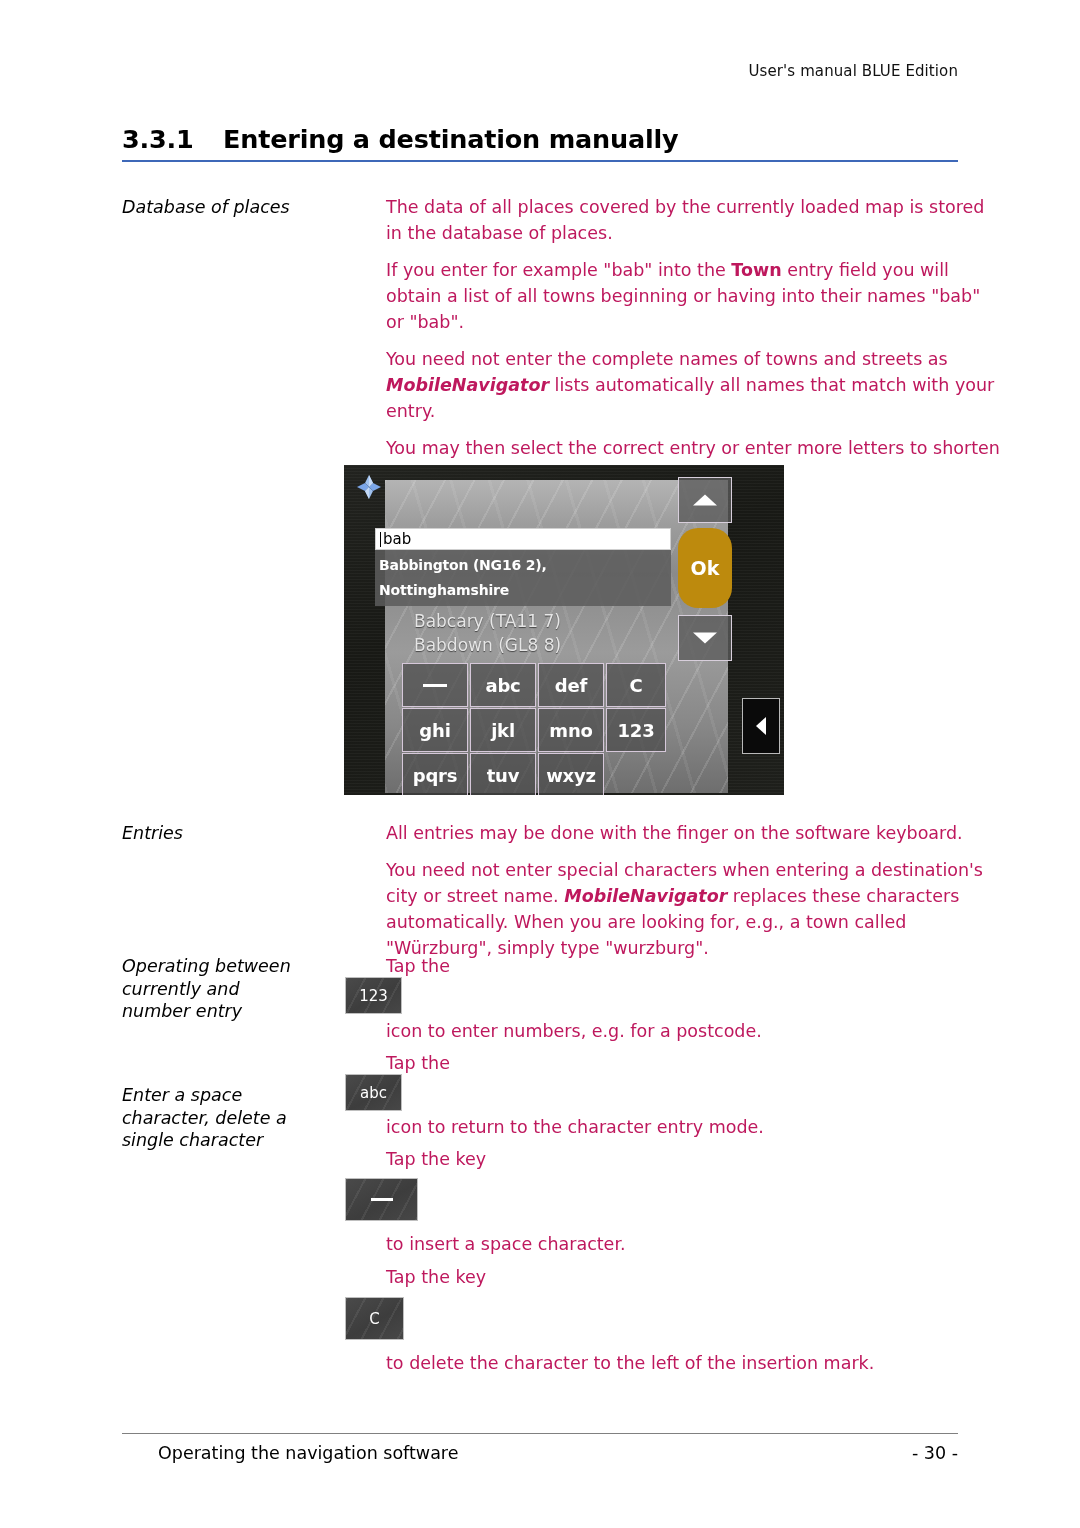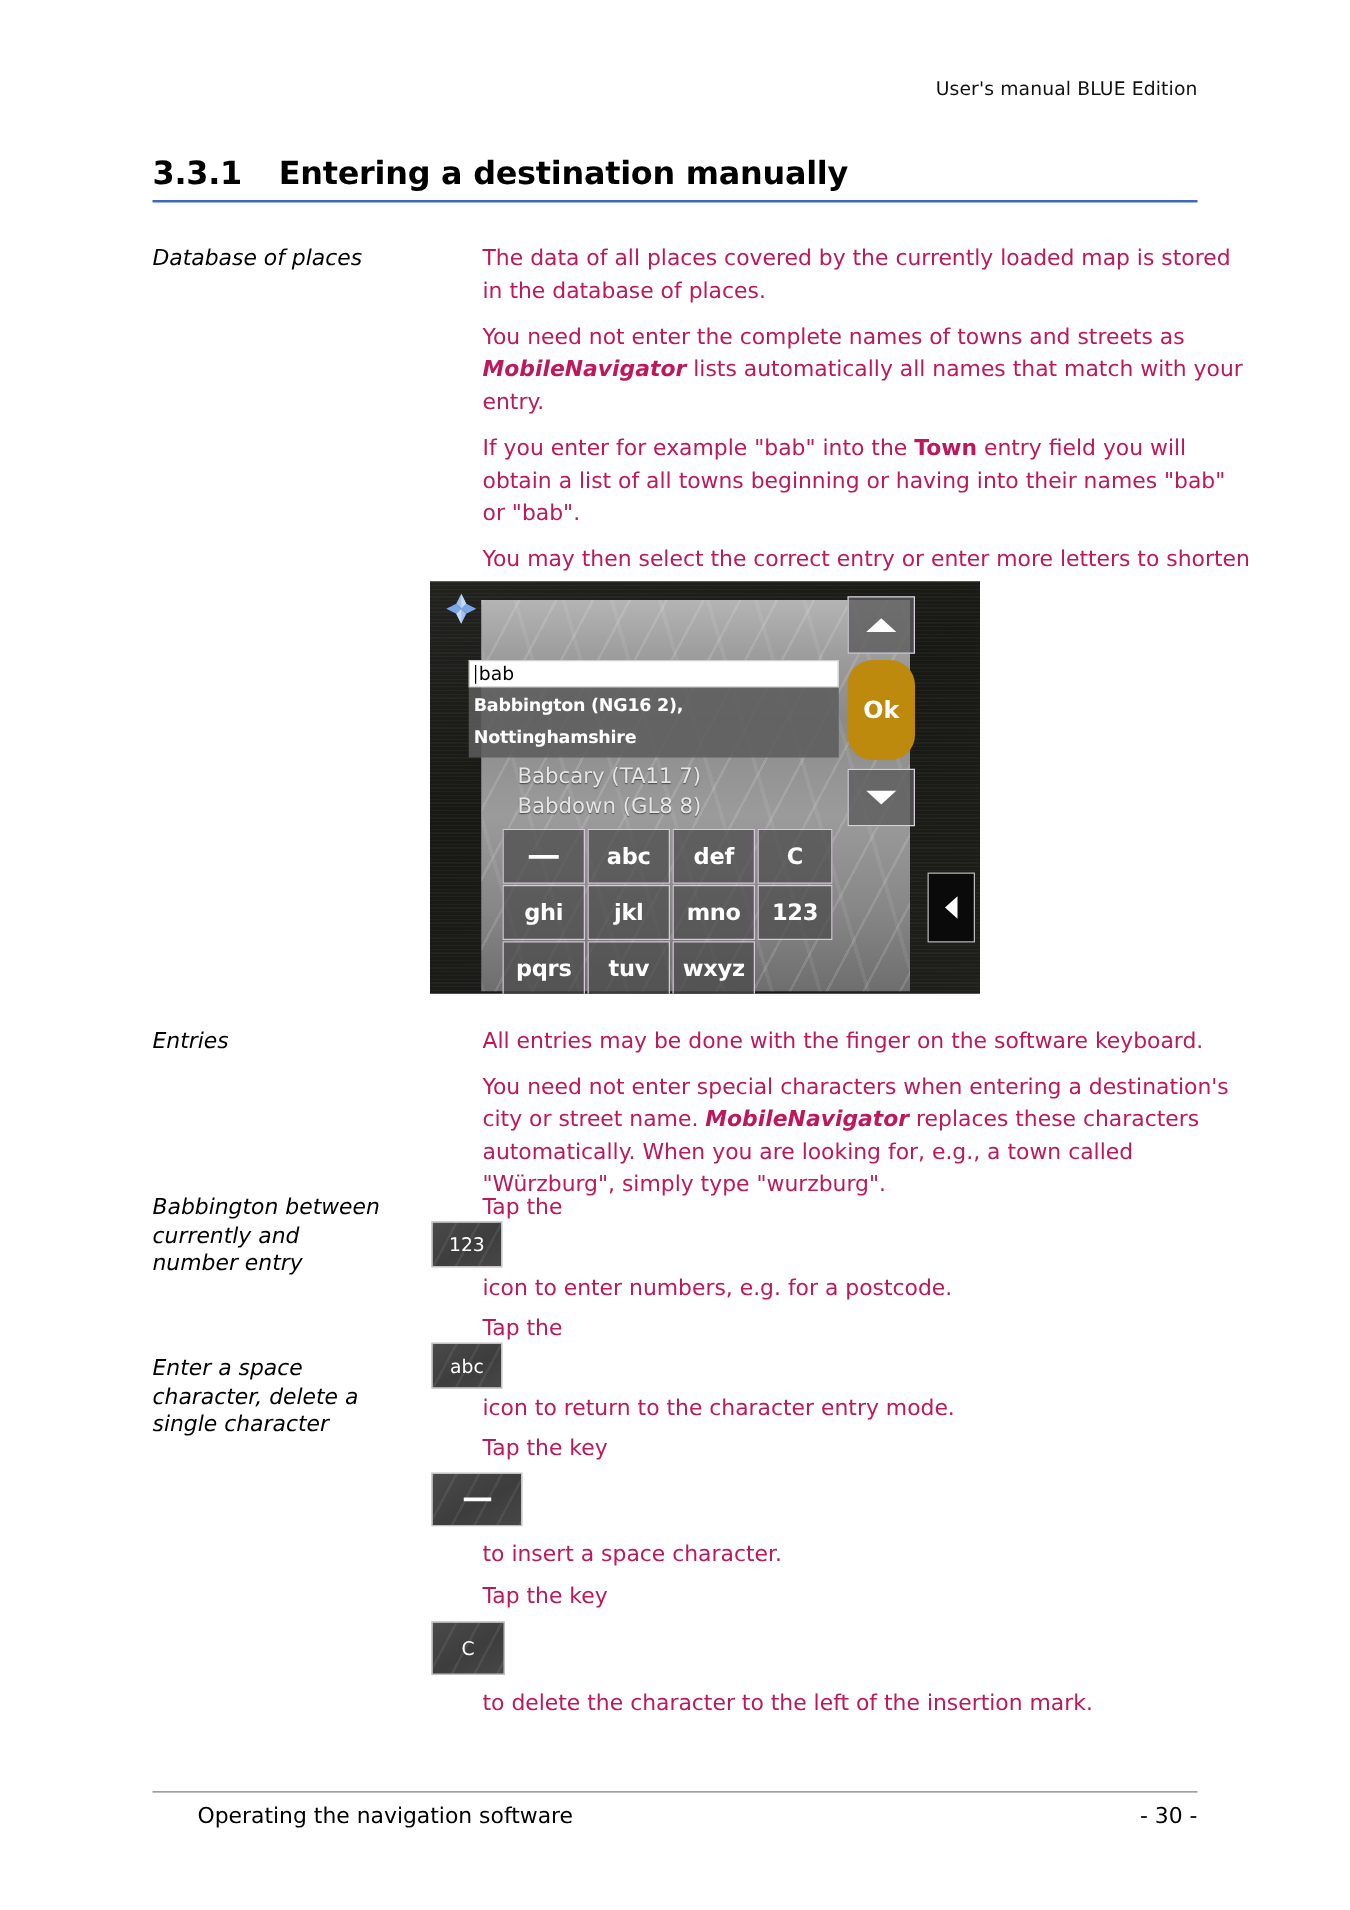--- a/index.html
+++ b/index.html
@@ -318,22 +318,22 @@
     <div class="h2-row">
       <span class="h2-num">3.3.1</span>
       <span class="h2-title">Entering a destination manually</span>
     </div>
     <div class="h2-rule"></div>
   </div>
 
   <div class="label-col" style="top:196px;">Database of places</div>
   <div class="text-col" style="top:194px;">
     <p>The data of all places covered by the currently loaded map is stored in the database of places.</p>
+    <p><span>If you enter for example "bab" into the </span><b>Town</b><span> entry field you will obtain a list of all towns beginning or having into their names "bab" or "bab".</span></p>
     <p><span>You need not enter the complete names of towns and streets as </span><b class="bi">MobileNavigator</b><span> lists automatically all names that match with your entry.</span></p>
-    <p><span>If you enter for example "bab" into the </span><b>Town</b><span> entry field you will obtain a list of all towns beginning or having into their names "bab" or "bab".</span></p>
     <p>You may then select the correct entry or enter more letters to shorten the results list.</p>
   </div>
 
   <div class="device">
     <div class="device-map"></div>
 
     <svg class="compass" viewBox="0 0 26 26">
       <polygon points="13,1 17,9 13,13 9,9" fill="#9fc1ef"></polygon>
       <polygon points="13,25 9,17 13,13 17,17" fill="#9fc1ef"></polygon>
       <polygon points="1,13 9,9 13,13 9,17" fill="#7ba6e8"></polygon>
@@ -391,21 +391,21 @@
     </div>
   </div>
 
   <div class="label-col" style="top:822px;">Entries</div>
   <div class="text-col" style="top:820px;">
     <p>All entries may be done with the finger on the software keyboard.</p>
     <p><span>You need not enter special characters when entering a destination's city or street name. </span><b class="bi">MobileNavigator</b><span> replaces these characters automatically. When you are looking for, e.g., a town called "Würzburg", simply type "wurzburg".</span></p>
   </div>
 
   <div class="label-col" style="top:955px;">
-    <div>Babbington between</div>
+    <div>Operating between</div>
     <div>currently and</div>
     <div>number entry</div>
   </div>
   <div class="text-col" style="top:953px;">
     <p>Tap the</p>
   </div>
   <div class="chip chip-123">123</div>
   <div class="text-col" style="top:1018px;">
     <p>icon to enter numbers, e.g. for a postcode.</p>
   </div>

